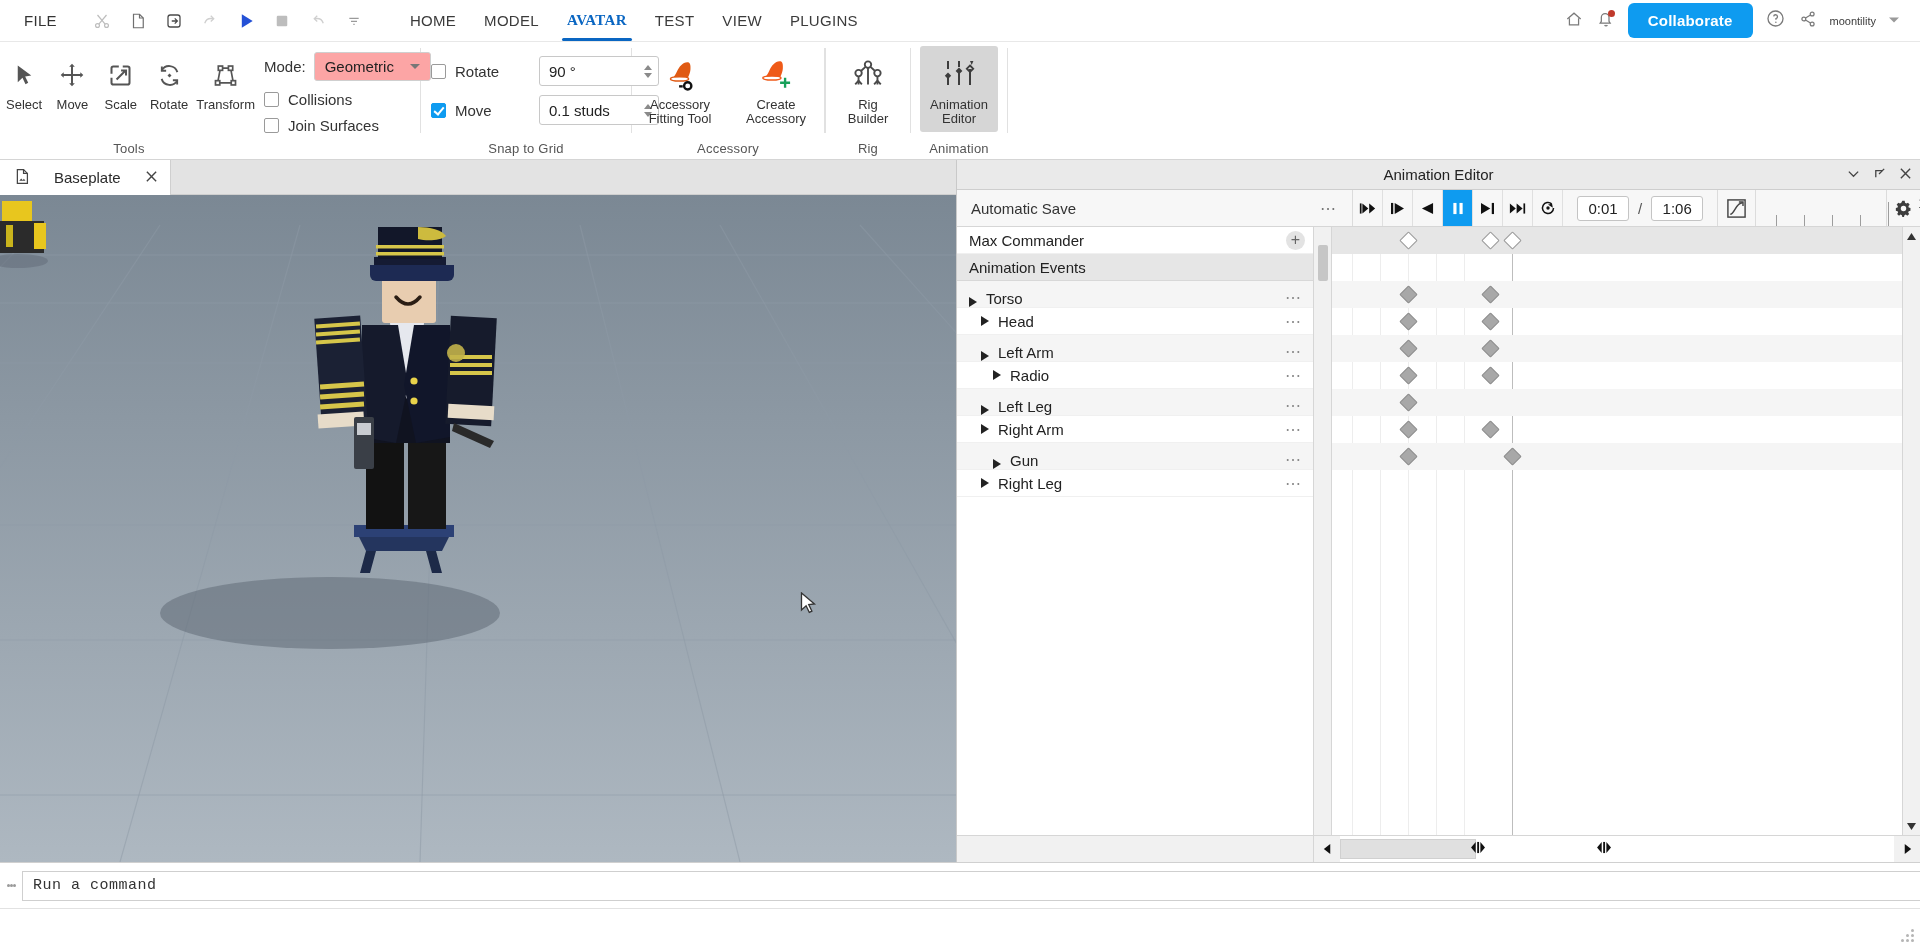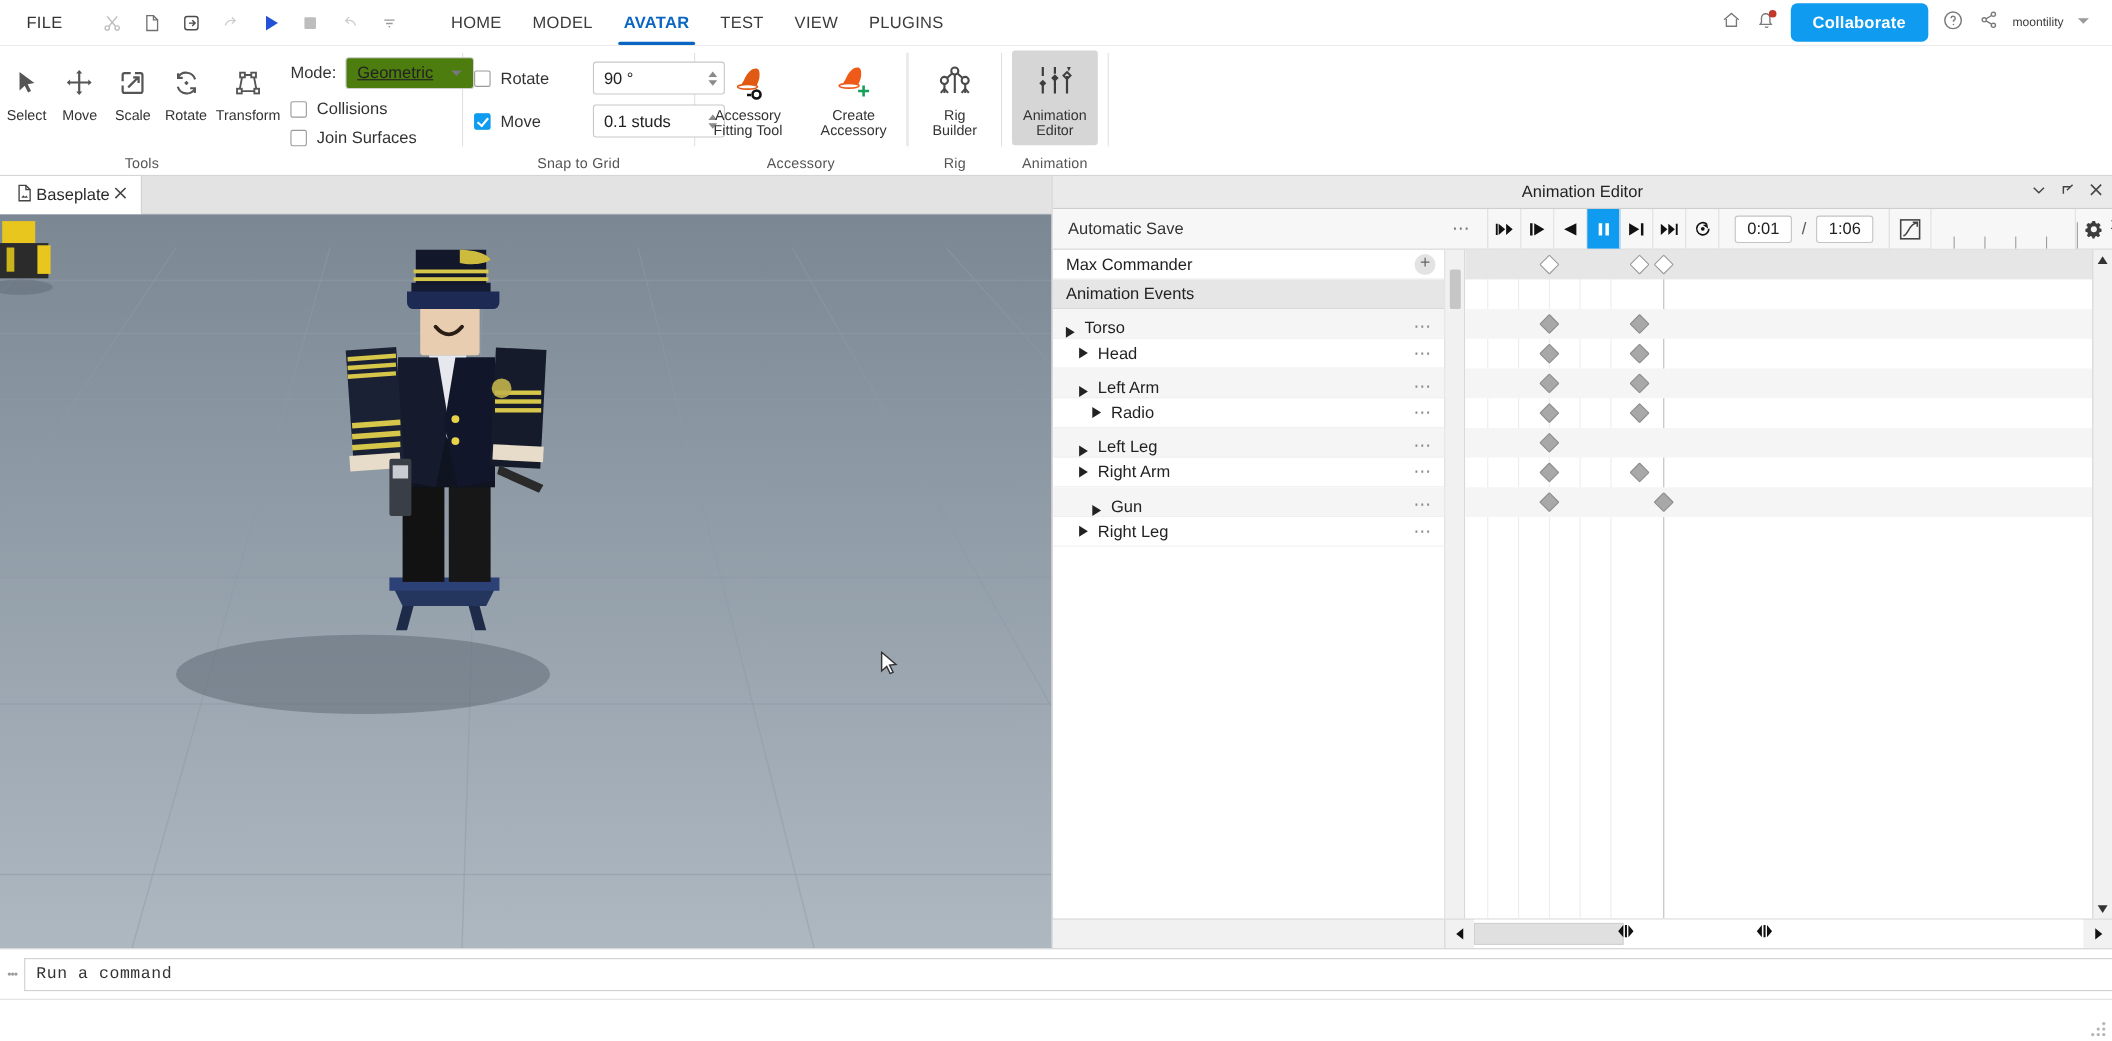--- a/index.html
+++ b/index.html
@@ -21,21 +21,21 @@
   .qa-group{ display:flex; align-items:center; gap:2px; margin-left:18px; }
   .qa-btn{
     width:34px; height:30px; display:flex; align-items:center; justify-content:center;
     border-radius:3px;
   }
   .qa-btn svg{ display:block; }
   .tabs{ display:flex; align-items:center; margin-left:26px; gap:2px; }
   .tab{
     font-size:15px; color:#3b3b3b; padding:9px 13px; letter-spacing:.3px; position:relative;
   }
-  .tab.active{ color:#0a66c2; font-weight:bold; }
+  .tab.active{ color:#0a66c2; font-weight:bold;font-family:Liberation Serif, serif; }
   .tab.active:after{
     content:""; position:absolute; left:8px; right:8px; bottom:-3px; height:3px;
     background:#0a66c2; border-radius:2px;
   }
   .menu-right{ margin-left:auto; display:flex; align-items:center; gap:12px; padding-right:6px;}
   .collab-btn{
     background:#0e9bf0; color:#fff; font-size:15px; font-weight:bold;
     padding:9px 20px; border-radius:6px; letter-spacing:.2px;
   }
   .user-name{ font-size:11px; color:#3b3b3b; }
@@ -74,43 +74,43 @@
     display:inline-block; position:relative;
   }
   .cbox.on{ background:#0e9bf0; border-color:#0e9bf0; }
   .cbox.on:after{
     content:""; position:absolute; left:4px; top:1px; width:4px; height:8px;
     border:solid #fff; border-width:0 2px 2px 0; transform:rotate(40deg);
   }
   .modeRow{ display:flex; align-items:center; gap:8px; padding-left:6px; }
   .modeLabel{ font-size:15px; color:#333; }
   .dropdown{
-    background:#4d7c0f; border:1px solid #cfcfcf; border-radius:3px;
+    background:#fca5a5; border:1px solid #cfcfcf; border-radius:3px;
     font-size:15px; color:#222; padding:5px 10px; display:flex; align-items:center;
-    gap:16px; min-width:112px;text-decoration:underline;
+    gap:16px; min-width:112px;
   }
   .caret{ width:0;height:0;border-left:5px solid transparent;border-right:5px solid transparent;border-top:5px solid #777; }
 
   .spin{
     width:120px; height:30px; border:1px solid #c8c8c8; border-radius:3px; background:#fff;
     display:flex; align-items:center; justify-content:space-between; padding:0 6px 0 9px;
     font-size:15px; color:#222;
   }
   .spinArrows{ display:flex; flex-direction:column; gap:3px; }
   .ar-u{width:0;height:0;border-left:4px solid transparent;border-right:4px solid transparent;border-bottom:5px solid #8a8a8a;}
   .ar-d{width:0;height:0;border-left:4px solid transparent;border-right:4px solid transparent;border-top:5px solid #8a8a8a;}
 
   
   .tabstrip{
     position:absolute; left:0; top:160px; width:956px; height:35px;
     background:#e3e3e3; border-bottom:1px solid #cfcfcf;
   }
   .doctab{
     position:absolute; left:0; top:0; height:35px; background:#fff;
-    display:flex; align-items:center; gap:3px; padding:0 12px 0 14px;
+    display:flex; align-items:center; gap:24px; padding:0 12px 0 14px;
     border-right:1px solid #cfcfcf; font-size:15px; color:#2b2b2b;
   }
   .viewport{
     position:absolute; left:0; top:195px; width:956px; height:667px;
     overflow:hidden; background:#8a97a3;
   }
   .vp-sky{
     position:absolute; inset:0;
     background:linear-gradient(#77838f 0%, #8b98a4 18%, #9aa6b1 45%, #a6b1bb 100%);
   }

